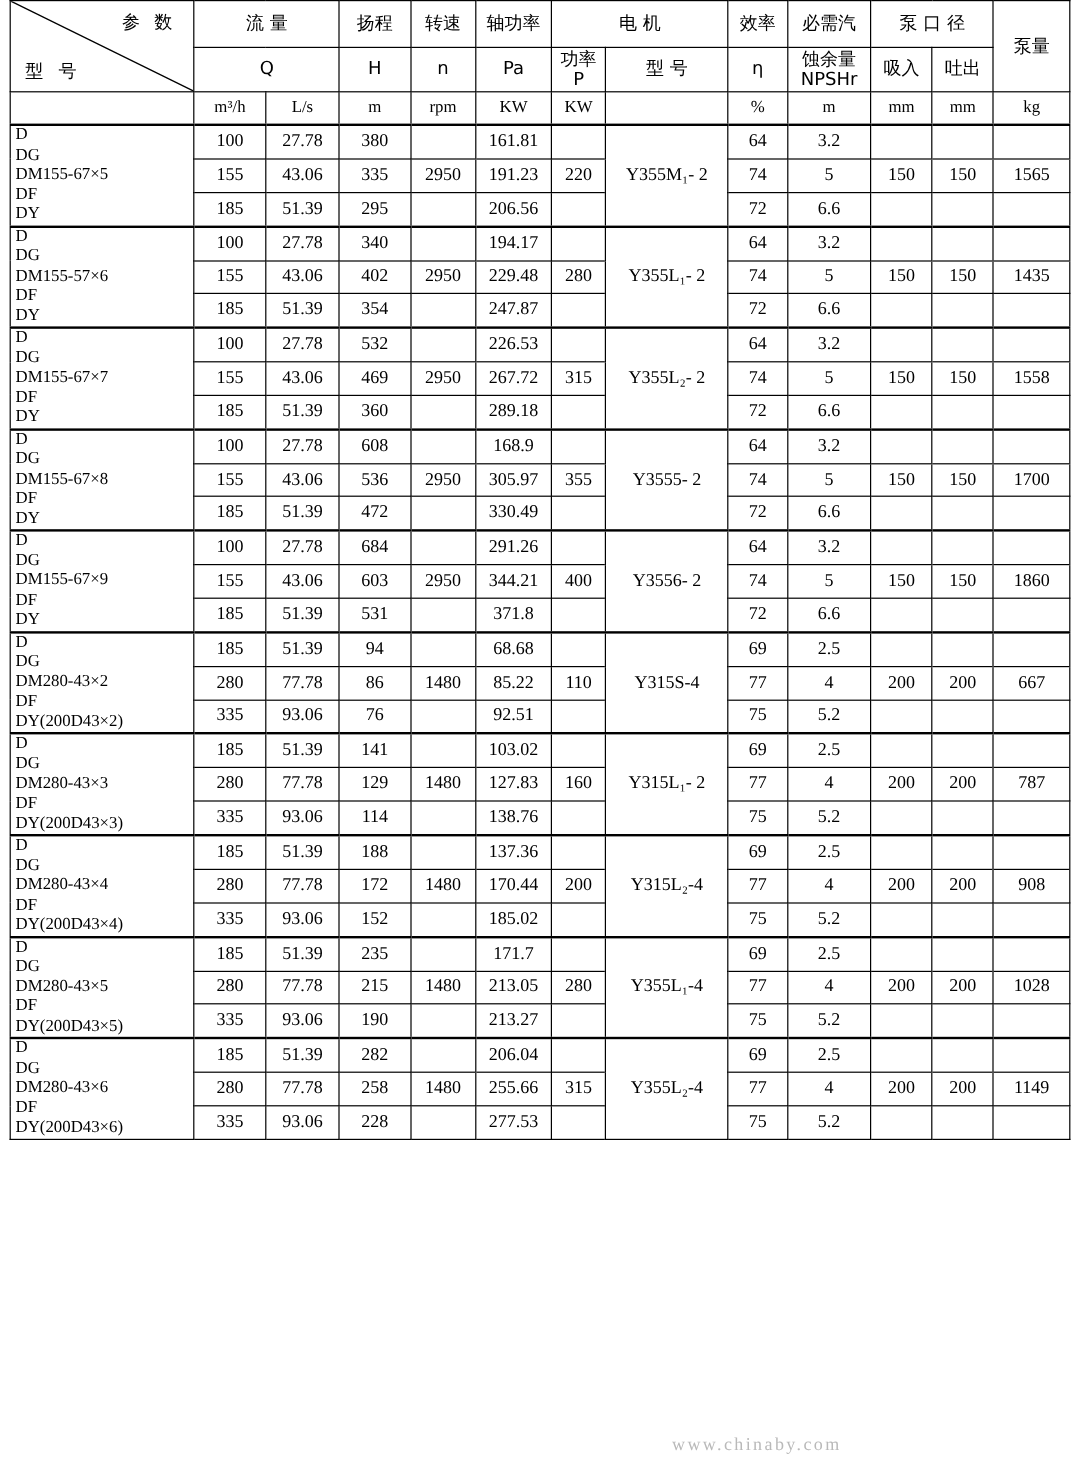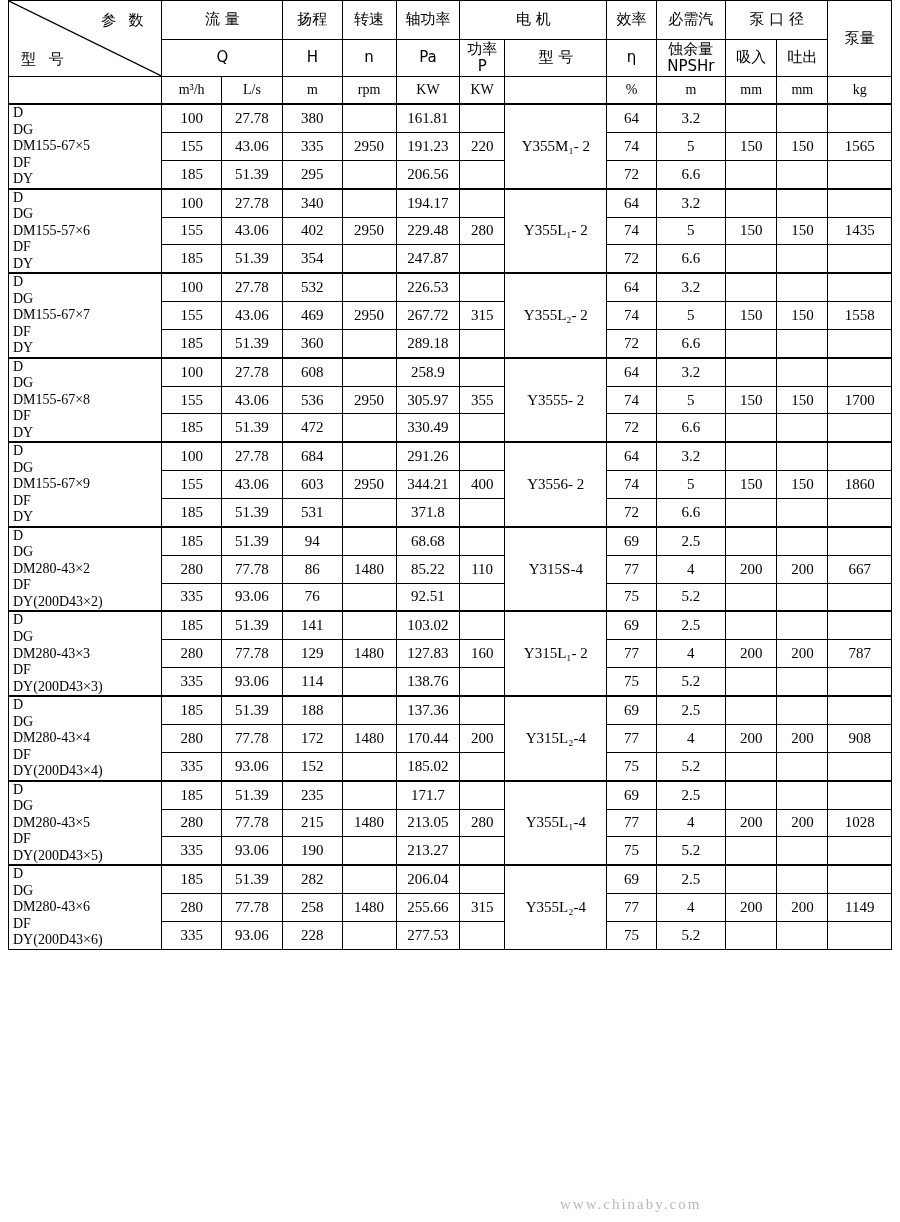--- a/index.html
+++ b/index.html
@@ -10,21 +10,21 @@
   td,th{border:1px solid #000;text-align:center;vertical-align:middle;font-size:15px;padding:0;}
   .hdr td{font-family:"DejaVu Sans","Liberation Sans",sans-serif;font-size:15px;line-height:1.15;}
   .unit td{font-size:14px;height:26px;}
   .grp-first td{border-top:2px solid #000;}
   .model-cell{text-align:left;padding-left:4px;font-size:14px;line-height:1.18;font-family:"Liberation Serif",serif;}
   .model-cell .l2{white-space:nowrap;}
   .numcell{font-size:15px;}
   .motor{font-size:15px;}
   .diagwrap{position:relative;height:100%;}
   .diag{position:absolute;left:0;top:0;width:100%;height:100%;}
-  .param-lbl{position:absolute;top:10px;right:14px;font-family:Liberation Sans, sans-serif;font-size:15px;letter-spacing:4px;}
+  .param-lbl{position:absolute;top:10px;right:14px;font-family:Liberation Serif, serif;font-size:15px;letter-spacing:4px;}
   .model-lbl{position:absolute;bottom:8px;left:12px;font-family:"DejaVu Sans","Liberation Sans",sans-serif;font-size:15px;letter-spacing:4px;}
   .wm{position:absolute;left:560px;top:1196px;font-size:15px;color:#b9b9b9;letter-spacing:2px;font-family:"Liberation Serif",serif;}
   .two{line-height:1.1;}
   .sml{font-size:13px;}
 </style>
 </head>
 <body>
 
 <div class="page">
 
@@ -251,21 +251,21 @@
             <div class="l2">D</div>
             <div class="l2">DG</div>
             <div class="l2">DM155-67×8</div>
             <div class="l2">DF</div>
             <div class="l2">DY</div>
           </td>
           <td class="numcell">100</td>
           <td class="numcell">27.78</td>
           <td class="numcell">608</td>
           <td style="border-bottom: none;"></td>
-          <td class="numcell">258.9</td>
+          <td class="numcell">168.9</td>
           <td style="border-bottom: none;"></td>
           <td rowspan="3" class="motor">Y3555- 2</td>
           <td class="numcell">64</td>
           <td class="numcell">3.2</td>
           <td style="border-bottom: none;"></td>
           <td style="border-bottom: none;"></td>
           <td style="border-bottom: none;"></td>
         </tr>
         <tr>
           <td class="numcell">155</td>

